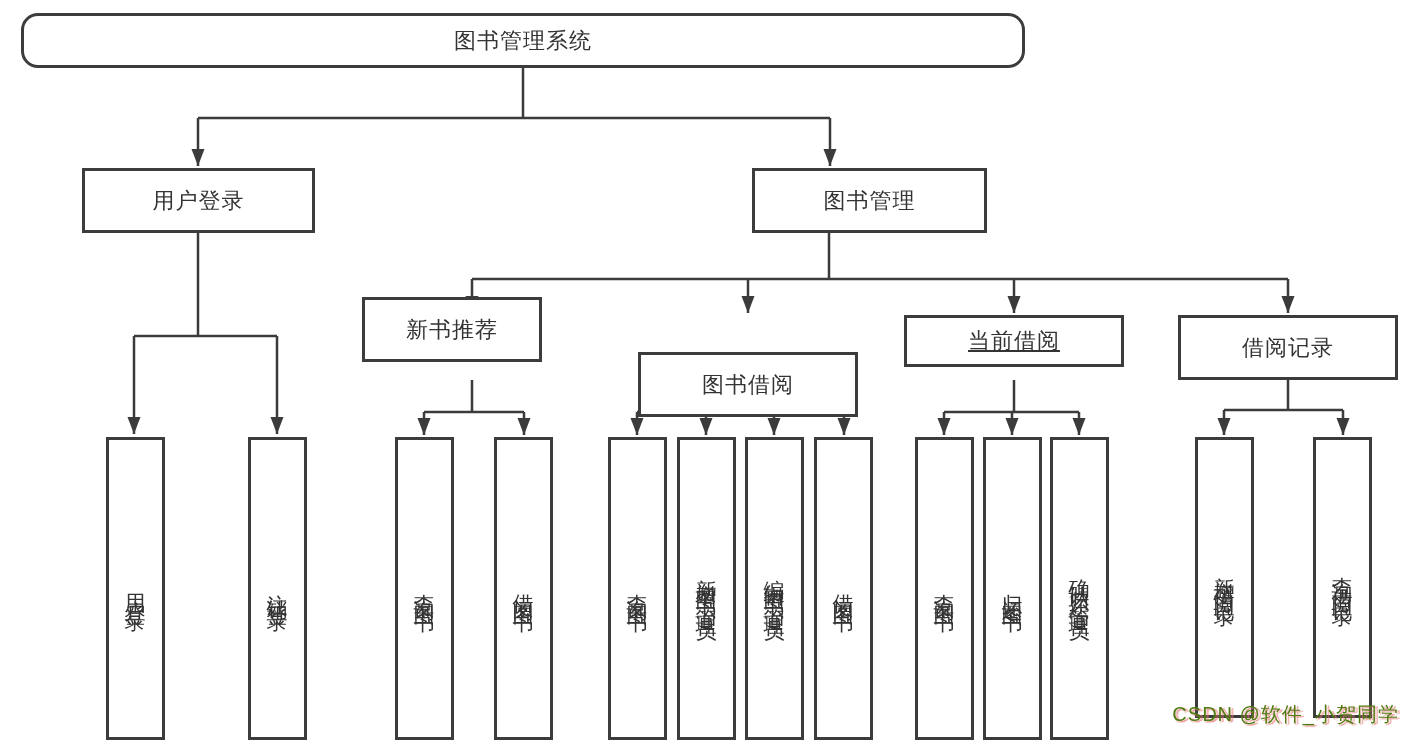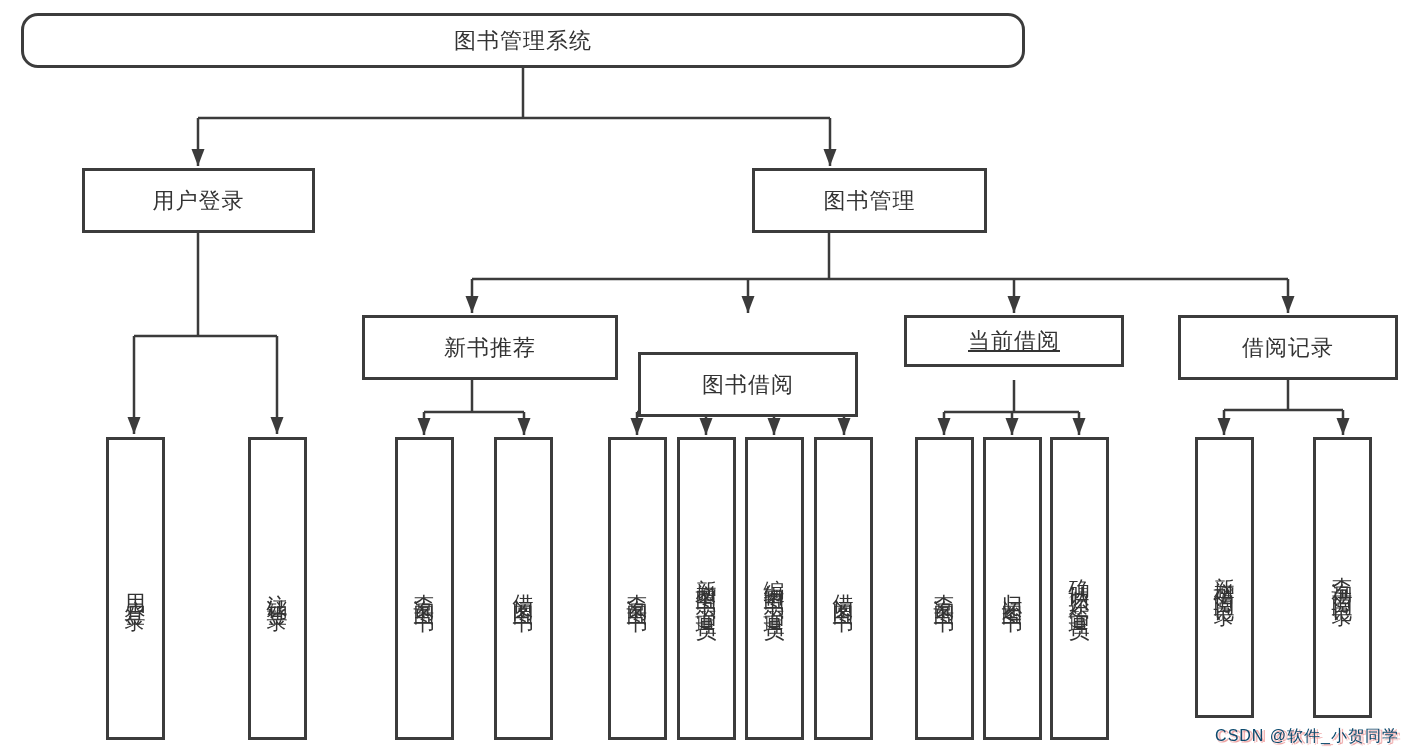--- a/index.html
+++ b/index.html
@@ -25,23 +25,23 @@
   .vbox{
     writing-mode:vertical-rl;
     text-orientation:mixed;
     font-size:21px;
     letter-spacing:6px;
     line-height:1.1;
     padding:10px 0;
   }
   .watermark{
     position:absolute;
-    right:6px;bottom:0;
-    font-size:16px;
-    color:#0c4a6e;
+    right:6px;bottom:19px;
+    font-size:20px;
+    color:#4d7c0f;
     text-shadow:3px 1px 0 rgba(229,120,120,0.55), 1px 2px 0 rgba(229,120,120,0.35);
     letter-spacing:1px;
     z-index:2;
     white-space:nowrap;
   }
 </style>
 </head>
 <body>
 
 <div class="stage">
@@ -94,21 +94,21 @@
       <path d="M1224,410 V435" marker-end="url(#ah)"></path>
       <path d="M1343,410 V435" marker-end="url(#ah)"></path>
     </g>
   </svg>
 
   <div class="box" style="left:21px;top:13px;width:1004px;height:55px;border-radius:17px;">图书管理系统</div>
 
   <div class="box" style="left:82px;top:168px;width:233px;height:65px;">用户登录</div>
   <div class="box" style="left:712px;top:168px;width:235px;height:65px;margin-left:40px;">图书管理</div>
 
-  <div class="box" style="left:362px;top:315px;width:256px;height:65px;">新书推荐</div>
+  <div class="box" style="left:362px;top:297px;width:180px;height:65px;">新书推荐</div>
   <div class="box" style="left:638px;top:315px;width:220px;height:65px;margin-top:37px;">图书借阅</div>
   <div class="box" style="left:904px;top:315px;width:220px;height:52px;text-decoration:underline;">当前借阅</div>
   <div class="box" style="left:1178px;top:315px;width:220px;height:65px;">借阅记录</div>
 
   <div class="box vbox" style="left:106px;top:437px;width:59px;height:303px;">用户登录</div>
   <div class="box vbox" style="left:248px;top:437px;width:59px;height:303px;">注销登录</div>
 
   <div class="box vbox" style="left:395px;top:437px;width:59px;height:303px;">查询图书</div>
   <div class="box vbox" style="left:494px;top:437px;width:59px;height:303px;">借阅图书</div>
 

